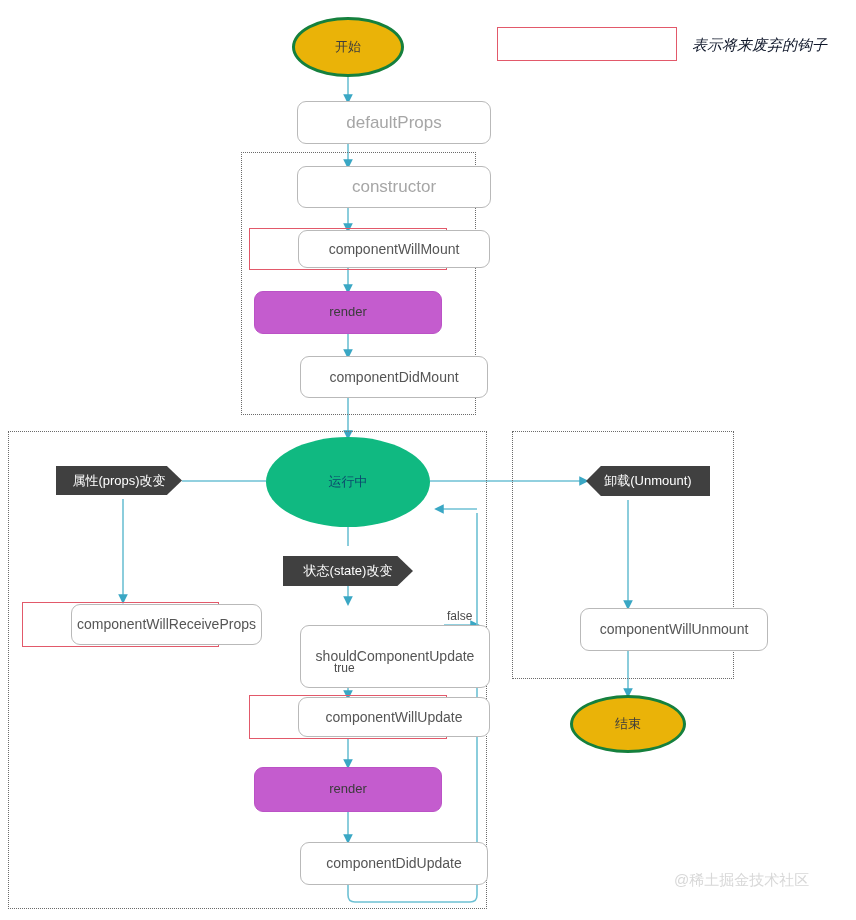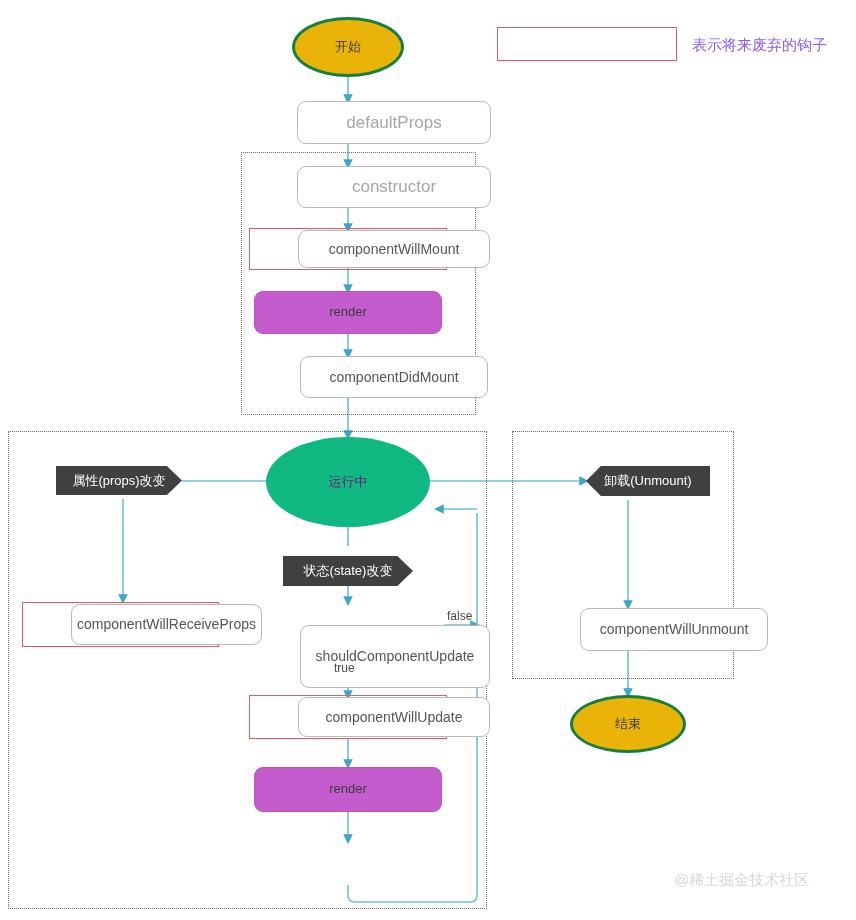--- a/index.html
+++ b/index.html
@@ -61,21 +61,21 @@
     border: 3px solid #15803d;
     border-radius: 50%;
     color: #3d3d3d;
     font-size: 13px;
   }
   
   .ellipse-green {
     background: #10b981;
     border: none;
     border-radius: 50%;
-    color: #701a75;
+    color: #0c4a6e;
     font-size: 13px;
   }
   
   .deprecated-outline {
     position: absolute;
     box-sizing: border-box;
     border: 1.5px solid #e2596a;
     background: transparent;
   }
   
@@ -111,23 +111,24 @@
   }
   
   .legend-box {
     position: absolute;
     box-sizing: border-box;
     border: 1.5px solid #e2596a;
     background: #ffffff;
   }
   .legend-text {
     position: absolute;
-    color: #8b5cf6;
+    color: #0f172a;
     font-size: 15px;
     white-space: nowrap;
+    font-style: italic;
   }
   .watermark {
     position: absolute;
     color: #d8d8d8;
     font-size: 15px;
     white-space: nowrap;
   }
 </style>
 </head>
 <body>
@@ -220,20 +221,21 @@
   <div class="node box" style="left:254px; top:625px; width:190px; height:63px;">shouldComponentUpdate</div>
 
   <div class="edge-label" style="left:447px; top:609px;">false</div>
   <div class="edge-label" style="left:334px; top:661px;">true</div>
 
   <div class="deprecated-outline" style="left:249px; top:695px; width:198px; height:44px;"></div>
   <div class="node box" style="left:252px; top:697px; width:192px; height:40px;">componentWillUpdate</div>
 
   <div class="node render" style="left:254px; top:767px; width:188px; height:45px;">render</div>
 
+  <div class="node box" style="left:254px; top:842px; width:188px; height:43px;">componentDidUpdate</div>
 
   <div class="node box" style="left:534px; top:608px; width:188px; height:43px;">componentWillUnmount</div>
 
   <div class="node ellipse-gray" style="left:570px; top:695px; width:116px; height:58px;">结束</div>
 
   <div class="watermark" style="left:674px; top:871px;">@稀土掘金技术社区</div>
 
 </div>
 
 </body></html>

